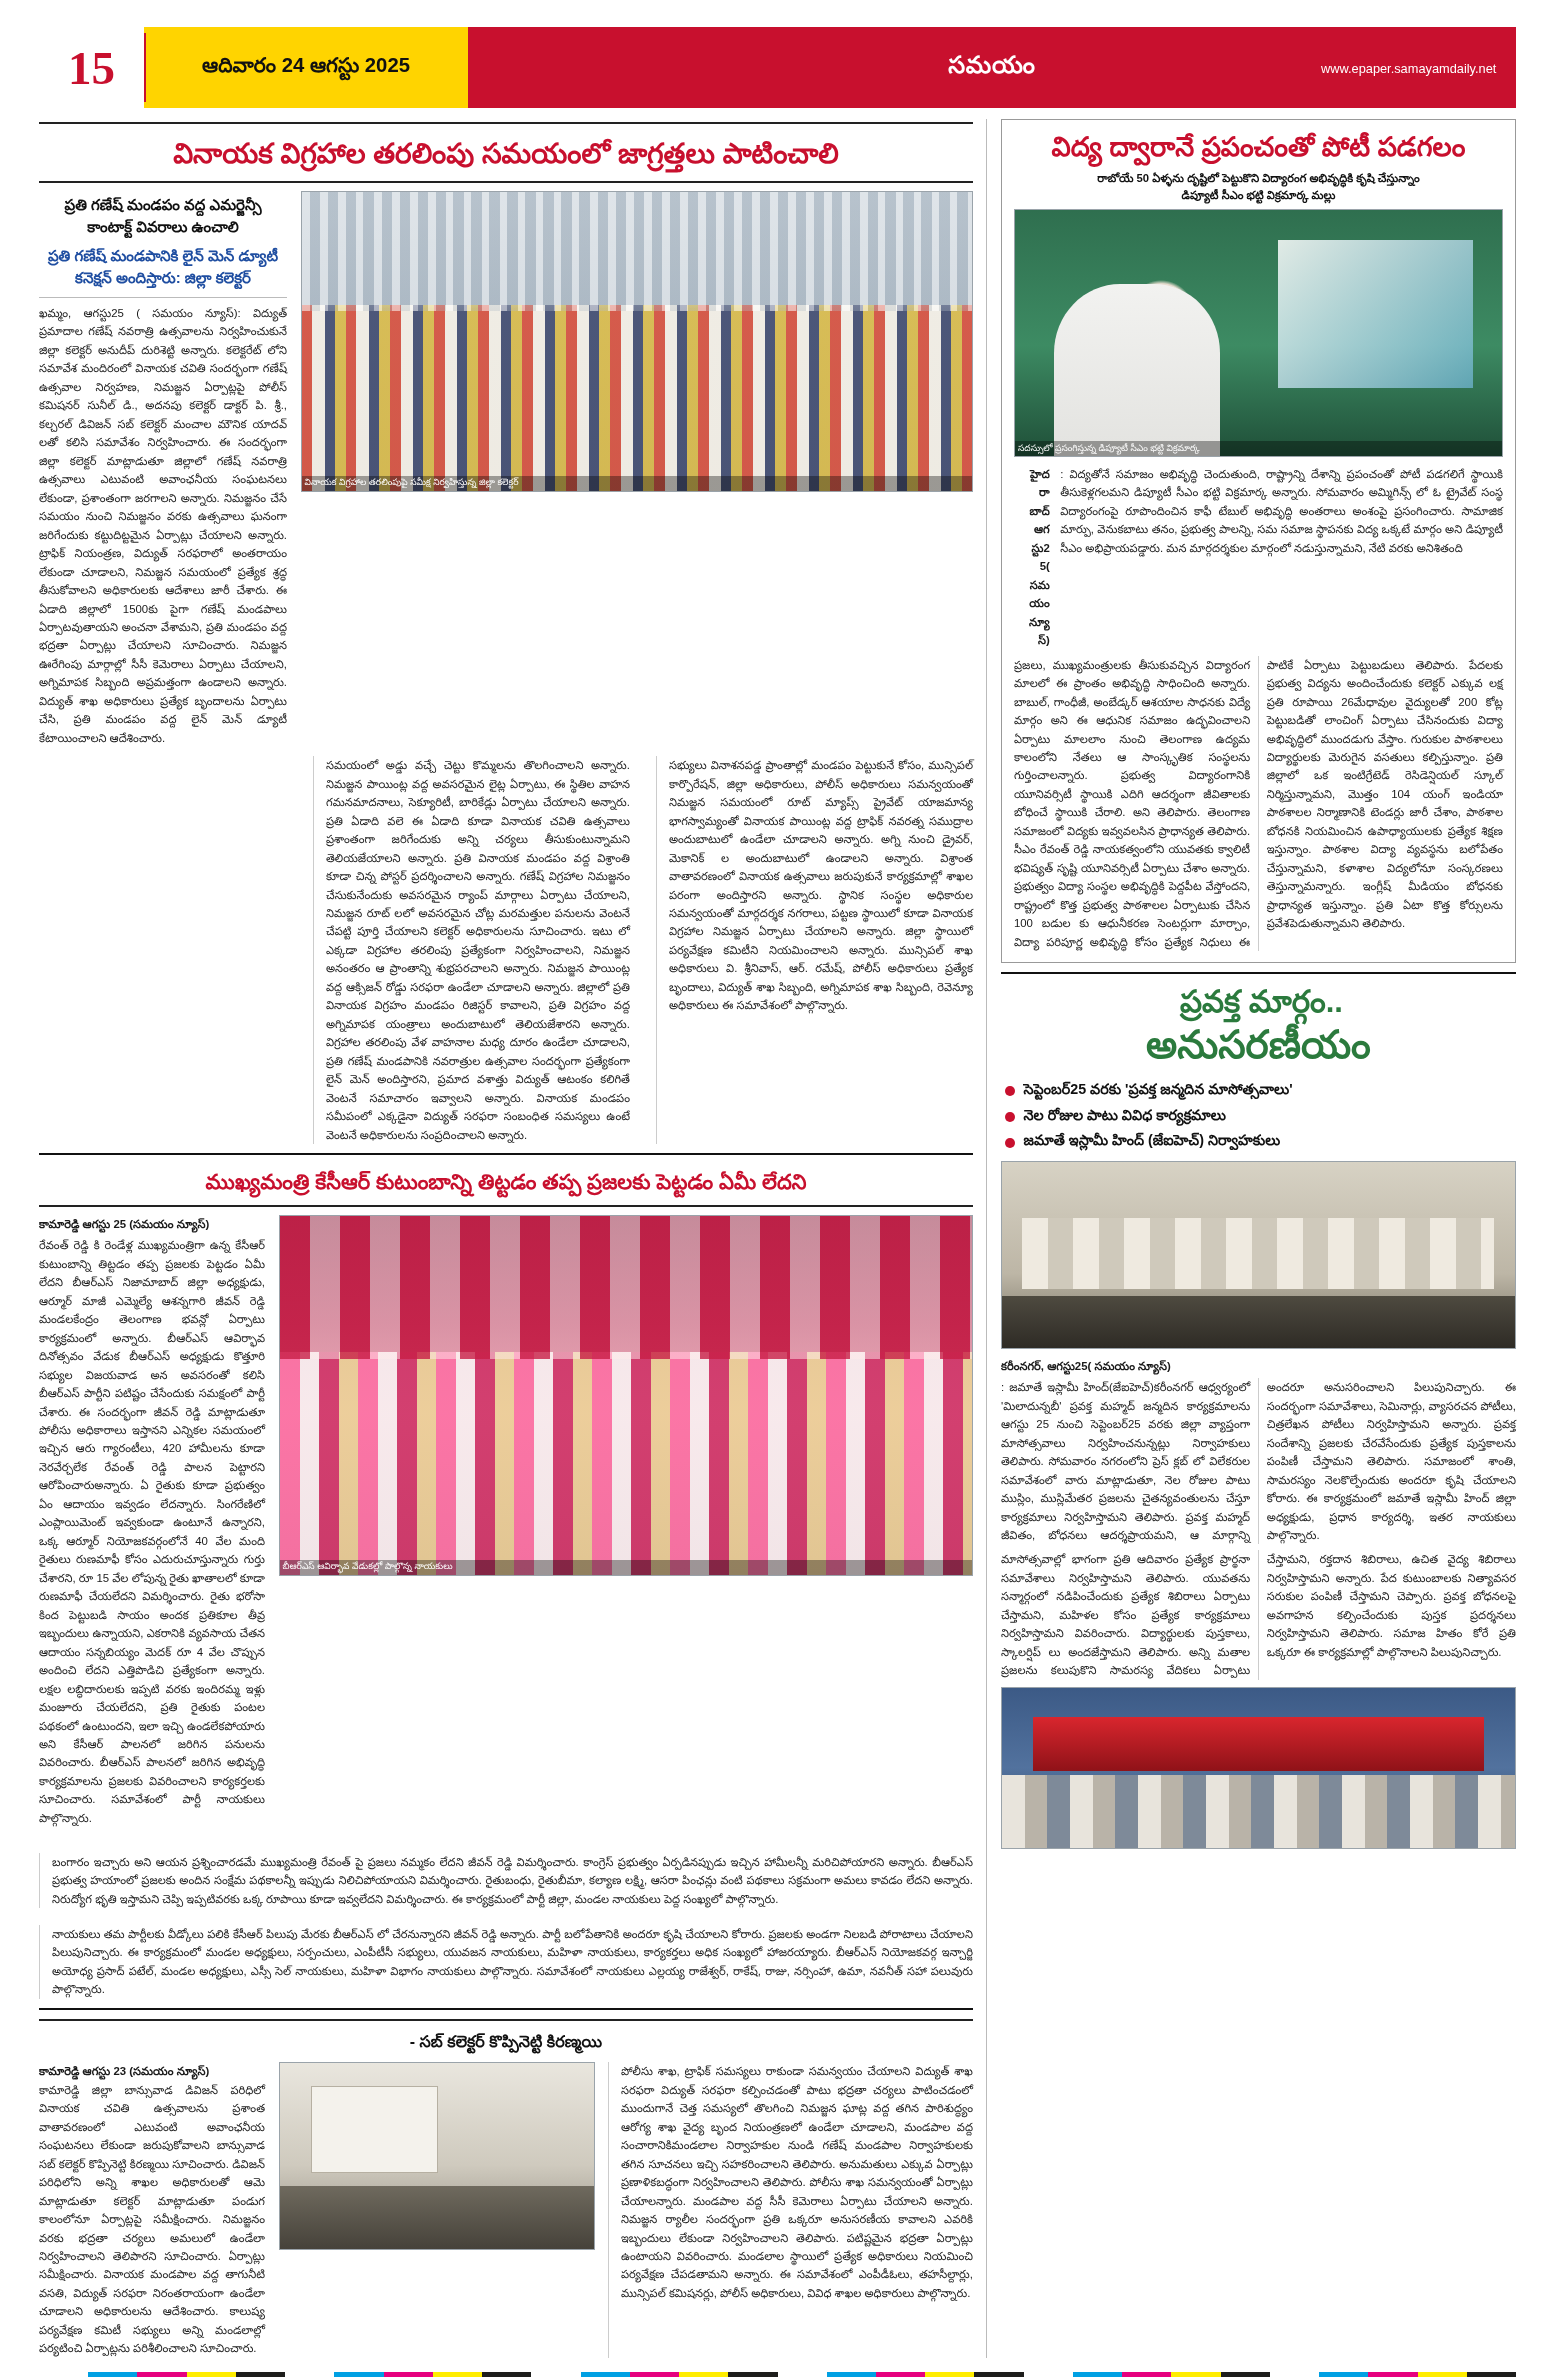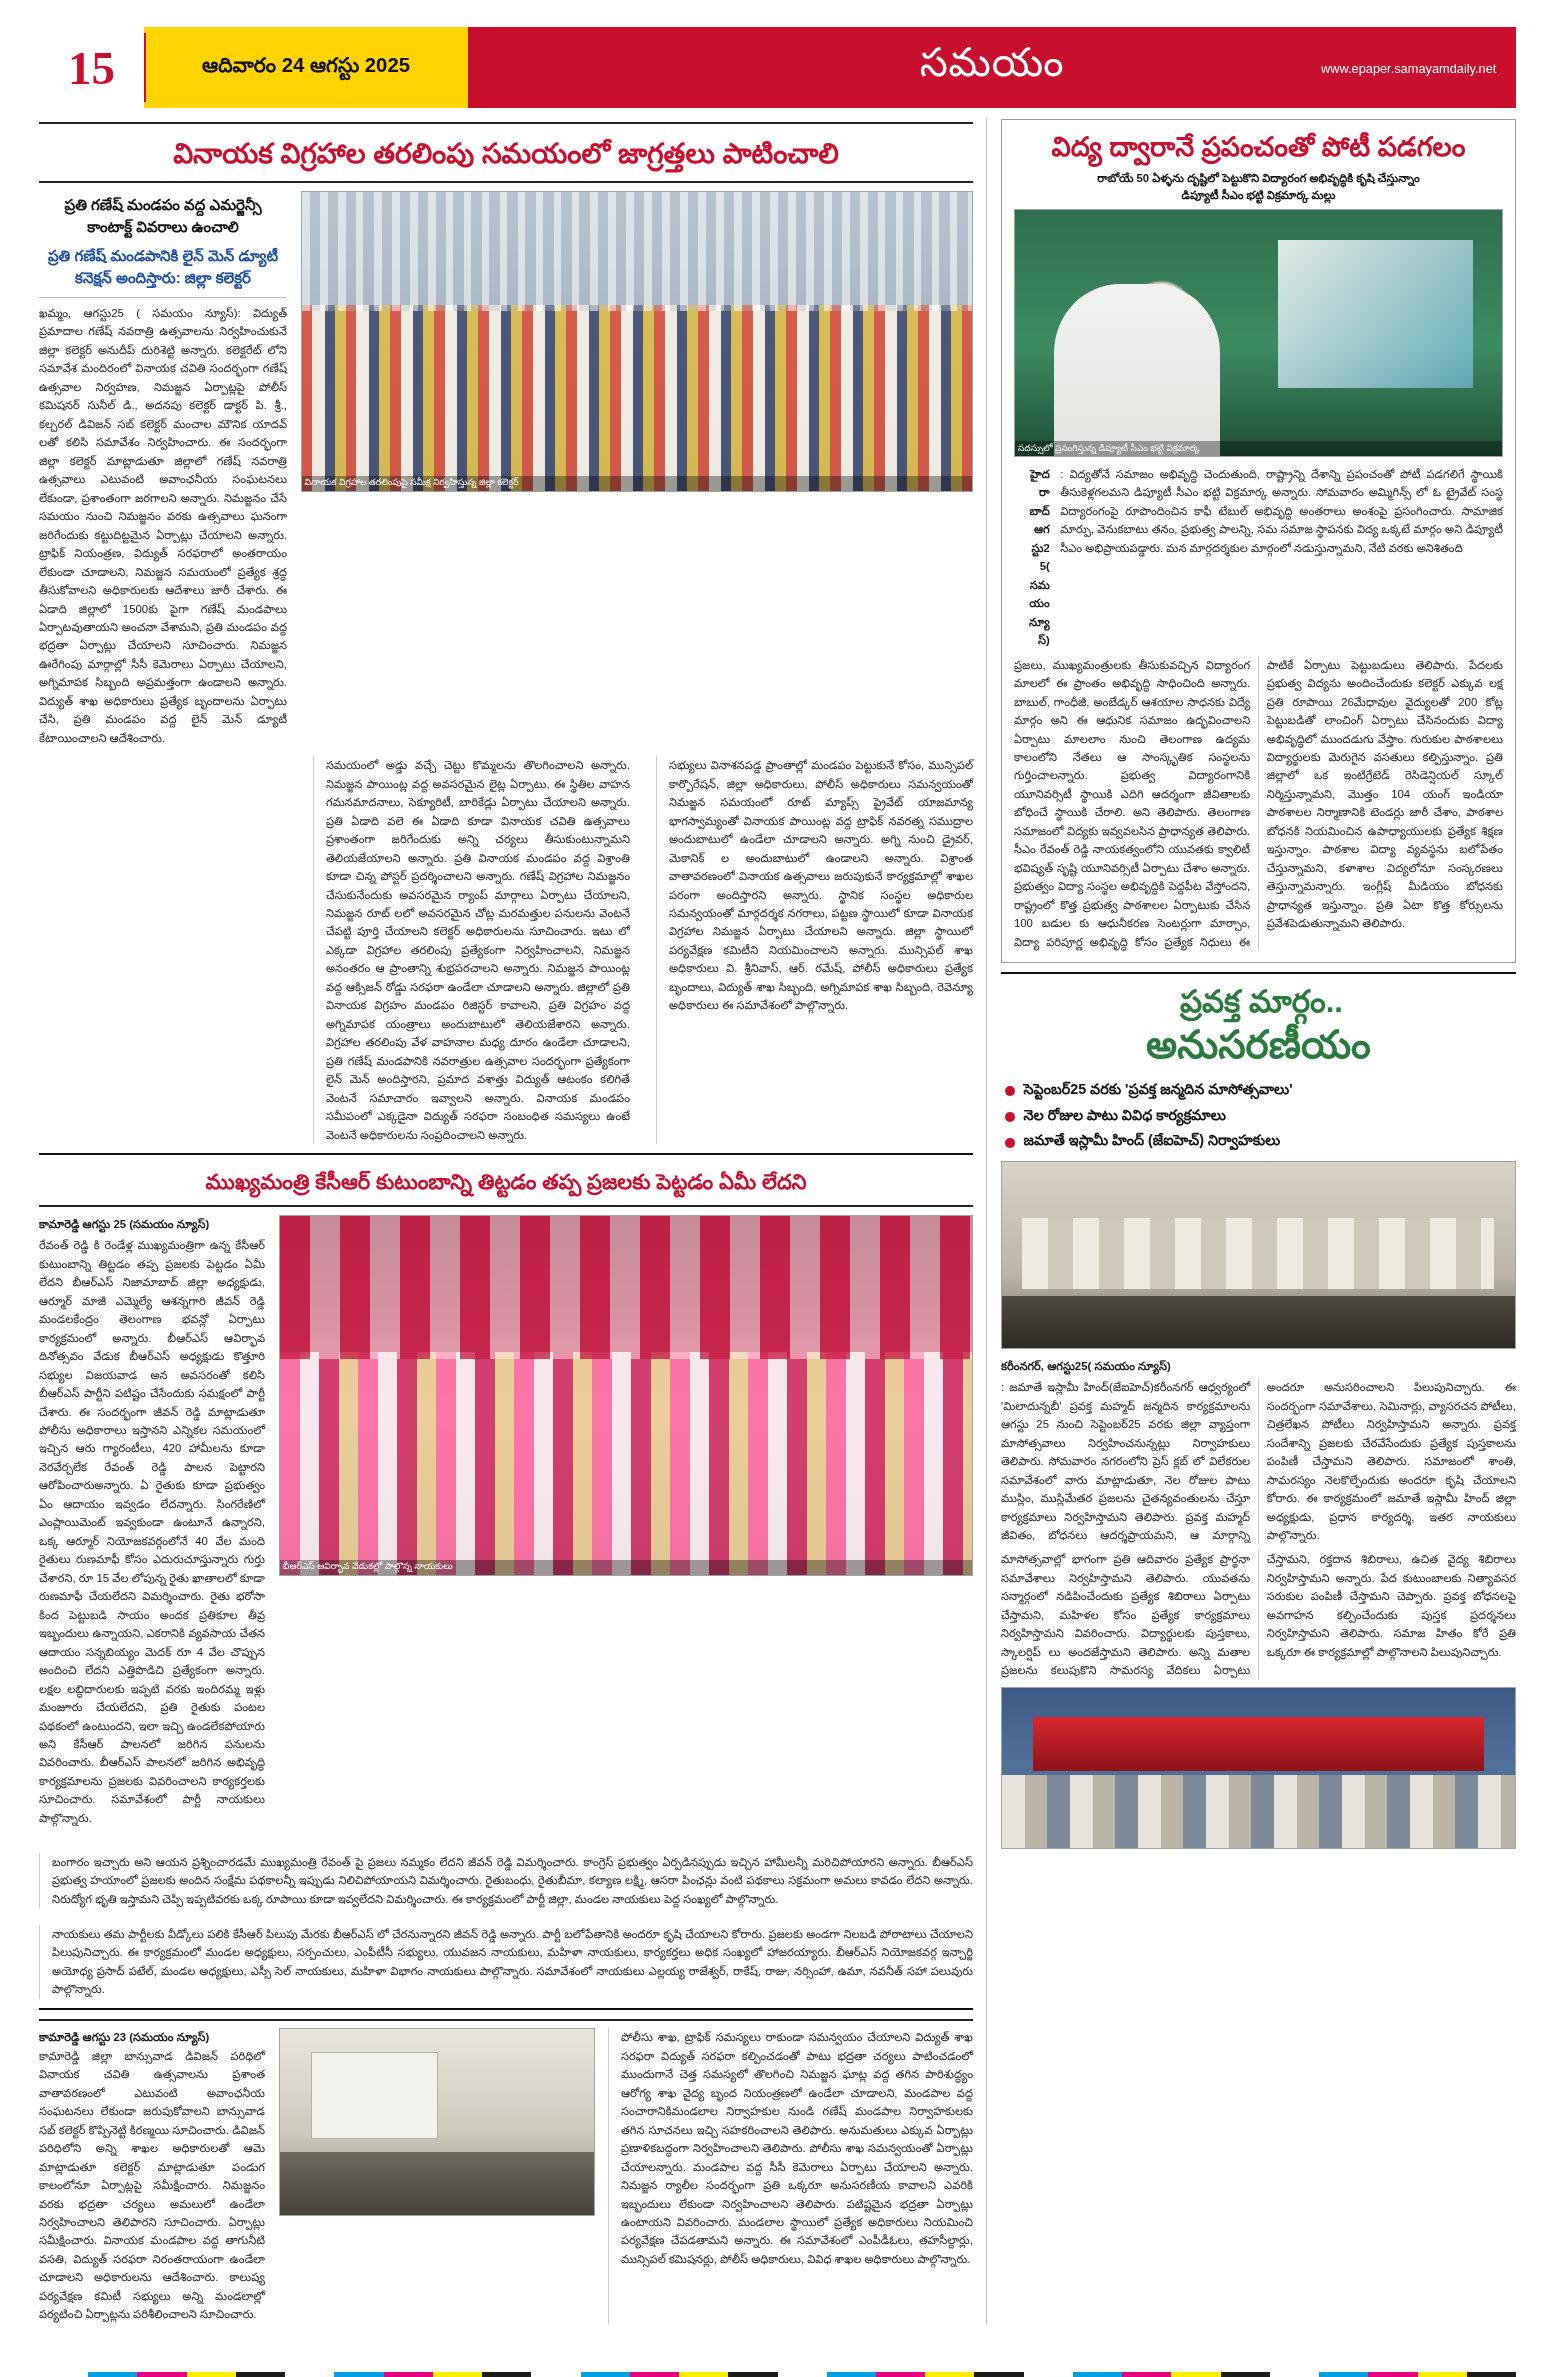--- a/index.html
+++ b/index.html
@@ -52,22 +52,22 @@
   .mh-red {
     flex: 1 1 auto;
     background: #c8102e;
     display: flex;
     align-items: center;
     justify-content: center;
     position: relative;
   }
   .mh-red .title {
     color: #ffffff;
-    font-size: 40px;
-    font-weight: normal;
+    font-size: 24px;
+    font-weight: bold;
     letter-spacing: 0.8px;
   }
   .mh-site {
     position: absolute;
     right: 19.6px;
     top: 50%;
     transform: translateY(-50%);
     color: #fff;
     font-size: 12.8px;
   }
@@ -376,20 +376,21 @@
           <div class="body-txt" style="flex:1 1 0; border-left:0.8px solid #ccc; padding-left:12px;">బంగారం ఇచ్చారు అని ఆయన ప్రశ్నించారడమే ముఖ్యమంత్రి రేవంత్ పై ప్రజలు నమ్మకం లేదని జీవన్ రెడ్డి విమర్శించారు. కాంగ్రెస్ ప్రభుత్వం ఏర్పడినప్పుడు ఇచ్చిన హామీలన్నీ మరిచిపోయారని అన్నారు. బీఆర్ఎస్ ప్రభుత్వ హయాంలో ప్రజలకు అందిన సంక్షేమ పథకాలన్నీ ఇప్పుడు నిలిచిపోయాయని విమర్శించారు. రైతుబంధు, రైతుబీమా, కల్యాణ లక్ష్మి, ఆసరా పింఛన్లు వంటి పథకాలు సక్రమంగా అమలు కావడం లేదని అన్నారు. నిరుద్యోగ భృతి ఇస్తామని చెప్పి ఇప్పటివరకు ఒక్క రూపాయి కూడా ఇవ్వలేదని విమర్శించారు. ఈ కార్యక్రమంలో పార్టీ జిల్లా, మండల నాయకులు పెద్ద సంఖ్యలో పాల్గొన్నారు.</div>
           <div class="body-txt" style="flex:1 1 0; border-left:0.8px solid #ccc; padding-left:12px;">నాయకులు తమ పార్టీలకు వీడ్కోలు పలికి కేసీఆర్ పిలుపు మేరకు బీఆర్ఎస్ లో చేరనున్నారని జీవన్ రెడ్డి అన్నారు. పార్టీ బలోపేతానికి అందరూ కృషి చేయాలని కోరారు. ప్రజలకు అండగా నిలబడి పోరాటాలు చేయాలని పిలుపునిచ్చారు. ఈ కార్యక్రమంలో మండల అధ్యక్షులు, సర్పంచులు, ఎంపీటీసీ సభ్యులు, యువజన నాయకులు, మహిళా నాయకులు, కార్యకర్తలు అధిక సంఖ్యలో హాజరయ్యారు. బీఆర్ఎస్ నియోజకవర్గ ఇన్చార్జి అయోధ్య ప్రసాద్ పటేల్, మండల అధ్యక్షులు, ఎస్సీ సెల్ నాయకులు, మహిళా విభాగం నాయకులు పాల్గొన్నారు. సమావేశంలో నాయకులు ఎల్లయ్య రాజేశ్వర్, రాకేష్, రాజు, నర్సింహా, ఉమా, నవనీత్ సహా పలువురు పాల్గొన్నారు.</div>
         </div>
       </div>
 
       <div class="hr-black"></div>
 
       <div>
         <div class="rule-thick"></div>
 
+        <div style="text-align:center; font-weight:bold; font-size:16px; padding:4.5px 0 7.5px 0;">- సబ్ కలెక్టర్ కొప్పినెట్టి కిరణ్మయి</div>
 
         <div style="display:flex; gap:13.5px;">
           <div style="width:226px;">
             <div class="body-txt" style="font-weight:bold;">కామారెడ్డి ఆగస్టు 23 (సమయం న్యూస్)</div>
             <div class="body-txt">కామారెడ్డి జిల్లా బాన్సువాడ డివిజన్ పరిధిలో వినాయక చవితి ఉత్సవాలను ప్రశాంత వాతావరణంలో ఎటువంటి అవాంఛనీయ సంఘటనలు లేకుండా జరుపుకోవాలని బాన్సువాడ సబ్ కలెక్టర్ కొప్పినెట్టి కిరణ్మయి సూచించారు. డివిజన్ పరిధిలోని అన్ని శాఖల అధికారులతో ఆమె మాట్లాడుతూ కలెక్టర్ మాట్లాడుతూ పండుగ కాలంలోనూ ఏర్పాట్లపై సమీక్షించారు. నిమజ్జనం వరకు భద్రతా చర్యలు అమలులో ఉండేలా నిర్వహించాలని తెలిపారని సూచించారు. ఏర్పాట్లు సమీక్షించారు. వినాయక మండపాల వద్ద తాగునీటి వసతి, విద్యుత్ సరఫరా నిరంతరాయంగా ఉండేలా చూడాలని అధికారులను ఆదేశించారు. కాలుష్య పర్యవేక్షణ కమిటీ సభ్యులు అన్ని మండలాల్లో పర్యటించి ఏర్పాట్లను పరిశీలించాలని సూచించారు.</div>
           </div>
           <div style="width:316px;">
             <div class="photo ph-room" style="height:188px;">
               <div class="cap">సమన్వయ సమావేశంలో మాట్లాడుతున్న సబ్ కలెక్టర్</div>
             </div>

